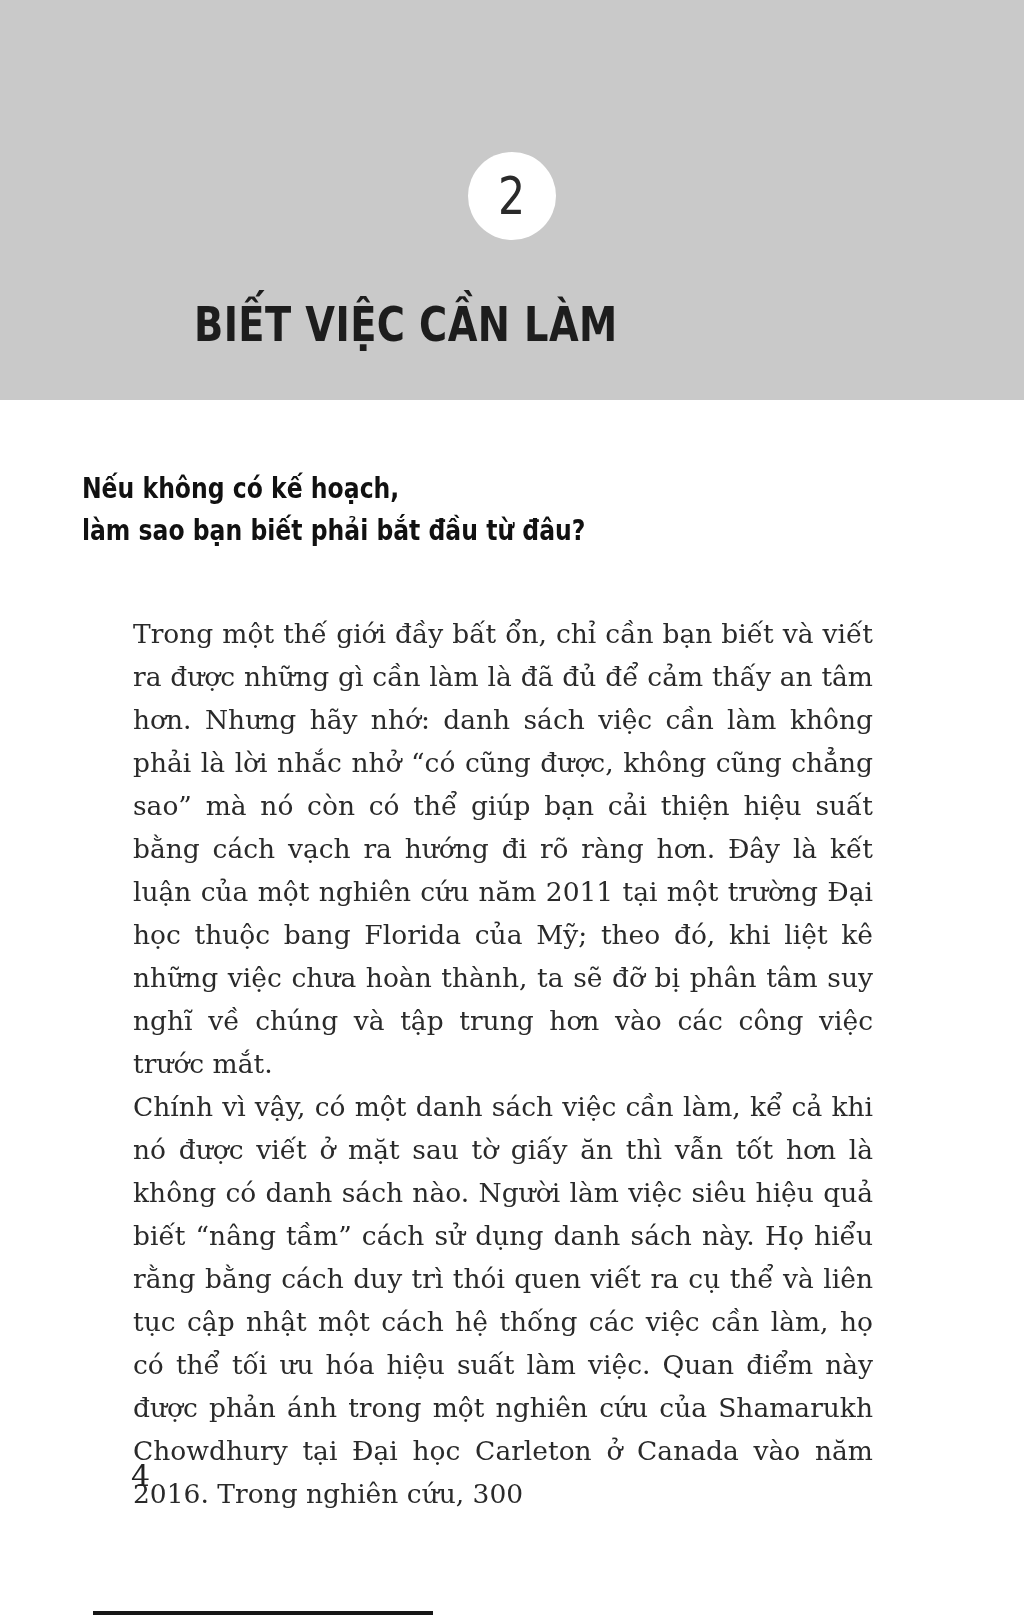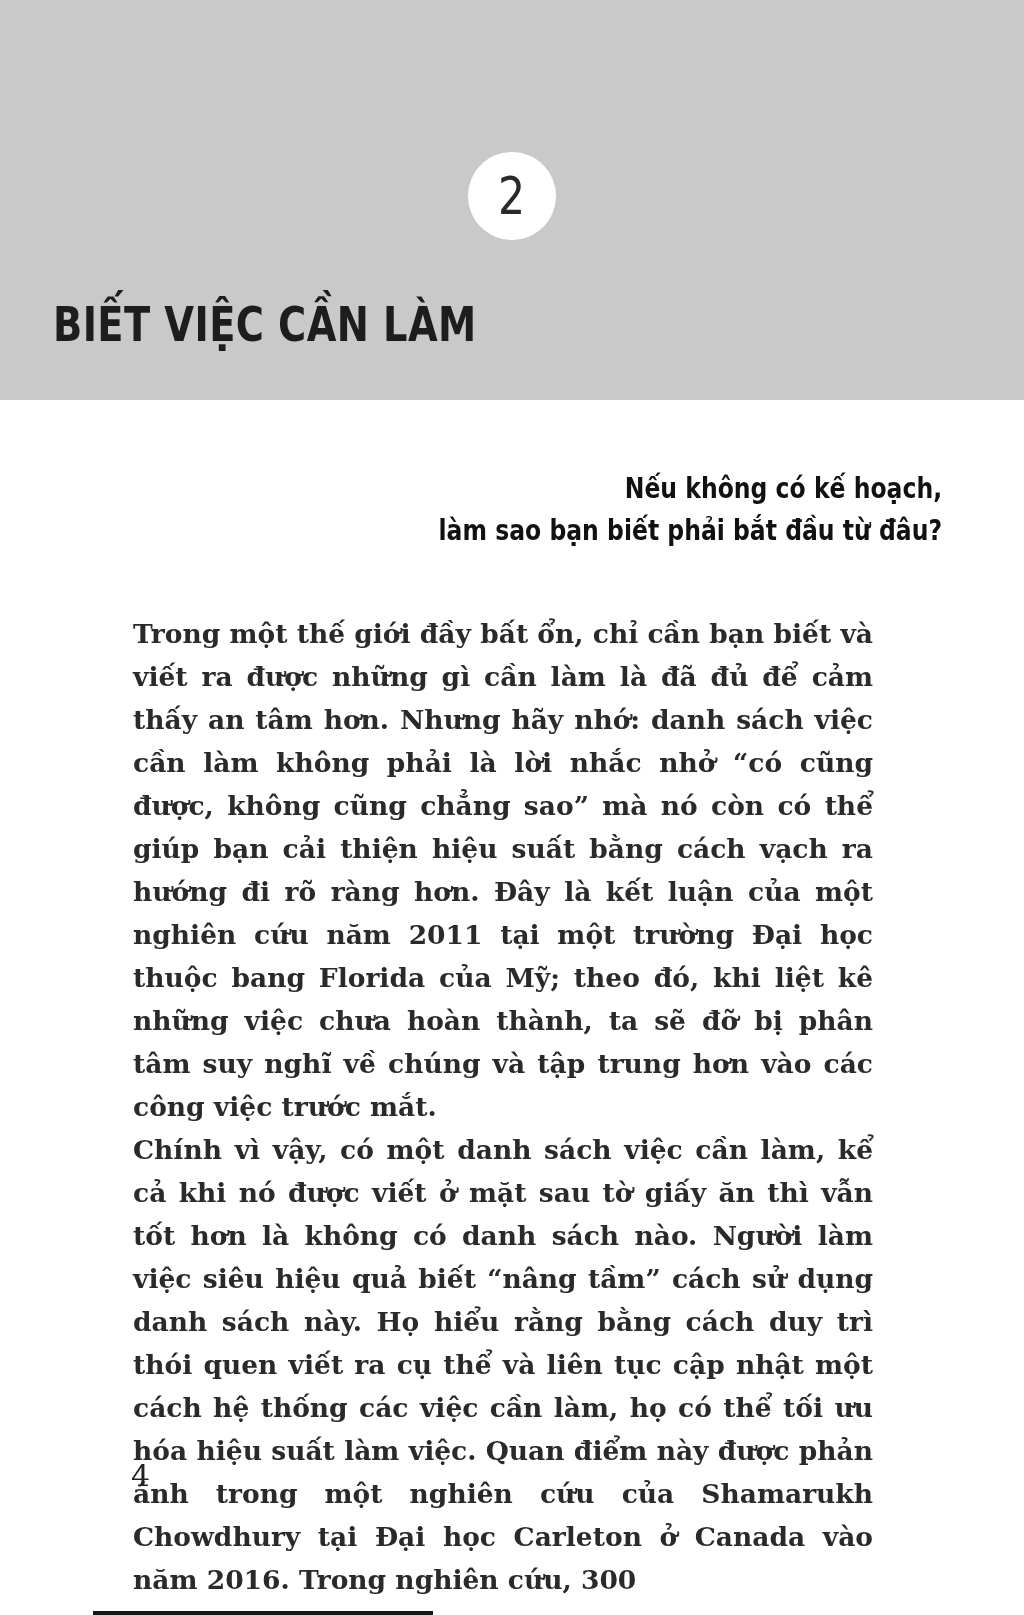--- a/index.html
+++ b/index.html
@@ -45,40 +45,40 @@
     color: #2a2a2a;
     display: inline-block;
     transform: scaleX(0.82);
   }
   .chapter-title {
     position: absolute;
     top: 296px;
     left: 0;
     width: 812px;
     margin: 0;
-    text-align: left;
+    text-align: center;
     font-family: "DejaVu Sans", sans-serif;
     font-weight: 700;
     font-size: 48px;
     letter-spacing: 0.5px;
     color: #1d1d1d;
   }
   .chapter-title > span {
     display: inline-block;
     transform: scaleX(0.80);
     transform-origin: center;
     white-space: nowrap;
   }
   
   .epigraph {
     position: absolute;
     top: 468px;
     left: 0;
     width: 1024px;
-    text-align: right;
+    text-align: left;
     font-family: "DejaVu Sans", sans-serif;
     font-weight: 700;
     font-size: 28px;
     line-height: 42px;
     color: #111111;
   }
   .epigraph .ep-line {
     display: block;
     transform: scaleX(0.84);
     transform-origin: center;
@@ -87,21 +87,20 @@
   
   .body-text {
     position: absolute;
     top: 612px;
     left: 133px;
     width: 740px;
     font-size: 26.5px;
     line-height: 43px;
     text-align: justify;
     color: #2a2a2a;
-    font-weight: bold;
   }
   .body-text p {
     margin: 0;
   }
   .body-text p + p {
   }
   
   .page-number {
     position: absolute;
     top: 1458px;

